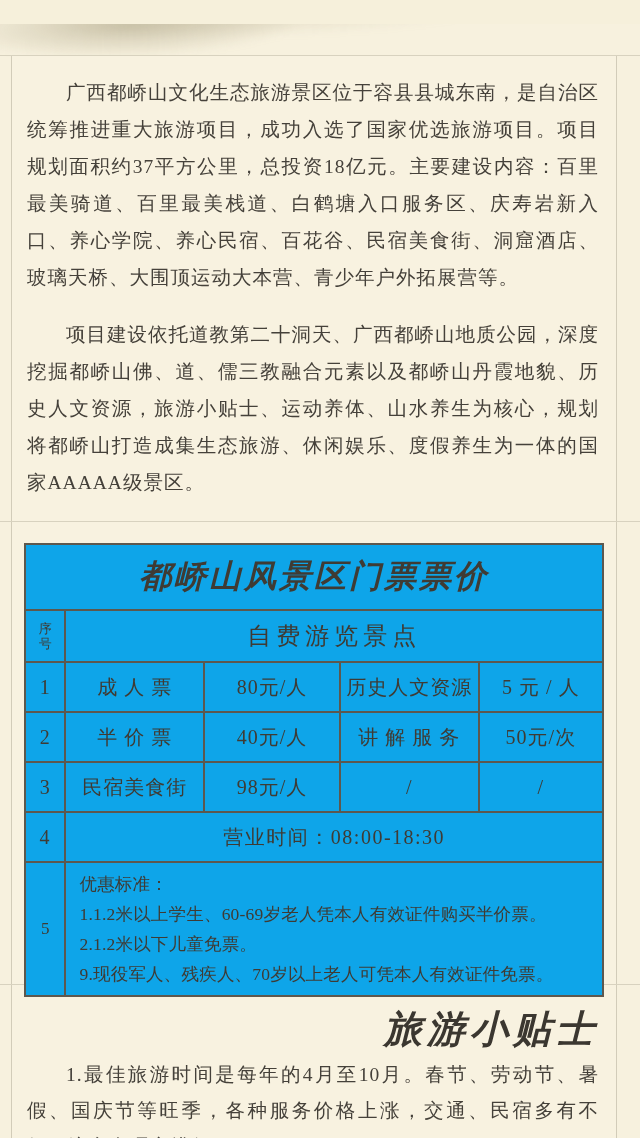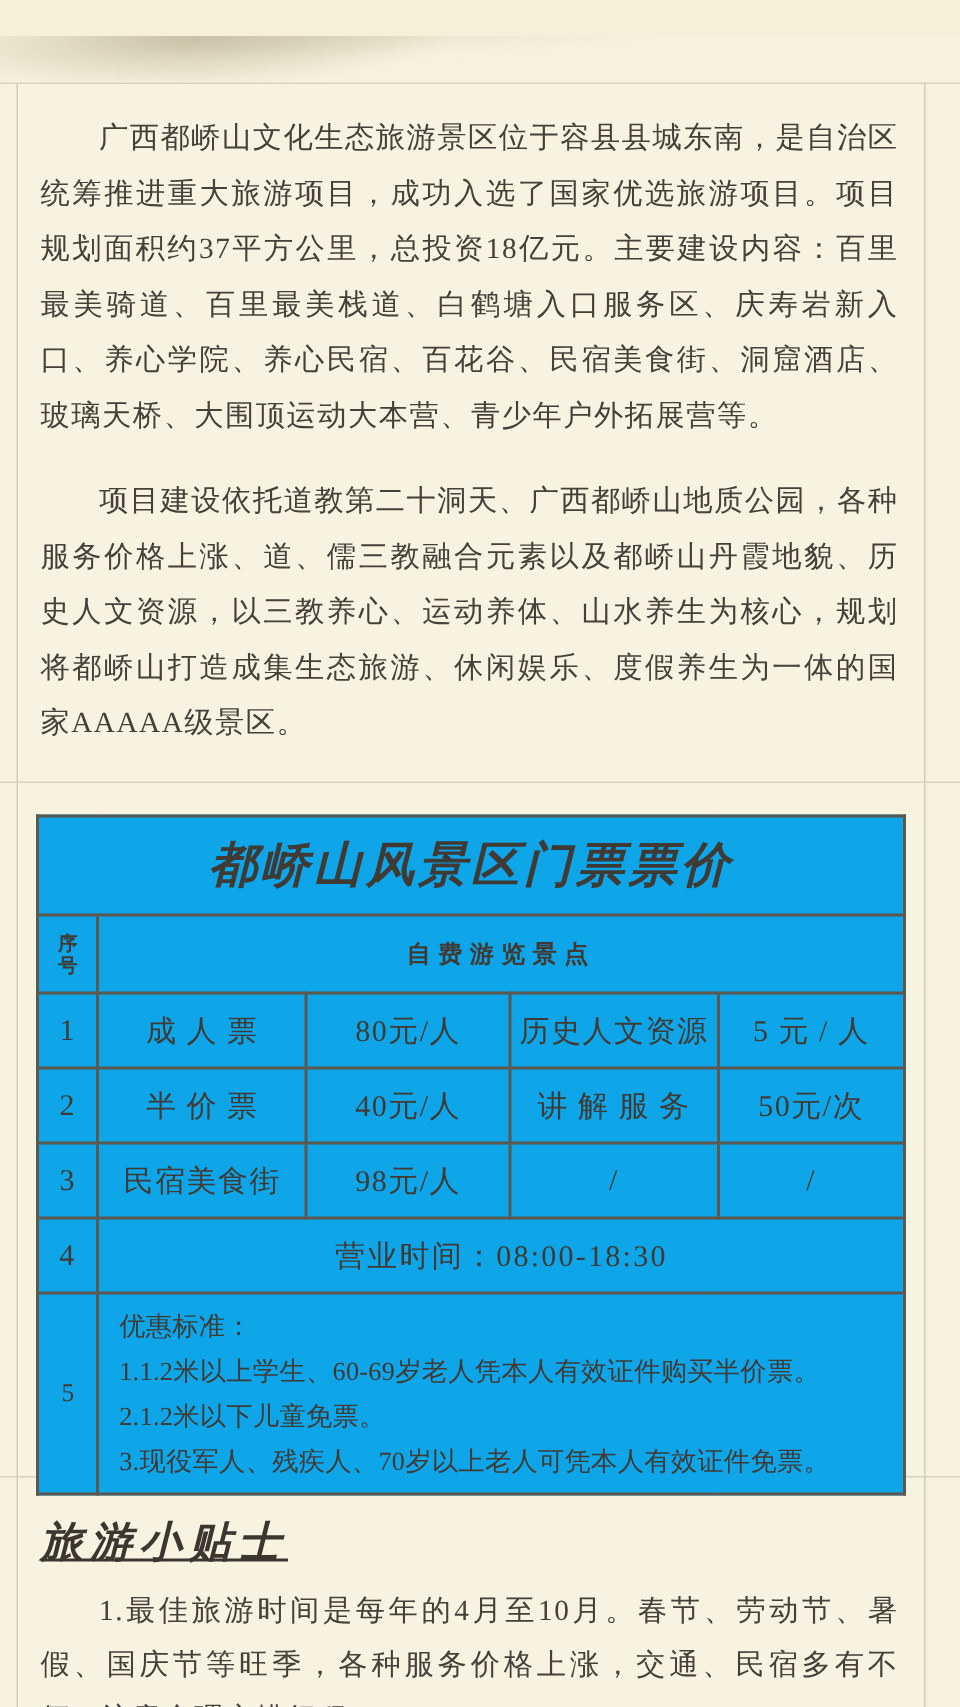--- a/index.html
+++ b/index.html
@@ -47,55 +47,55 @@
   }
   .t-title td {
     height:62px; font-size:32px; font-style:italic; font-weight:600;
     letter-spacing:3px; color:#3b3730;
   }
   .cell-no { font-size:17px; }
   .no-head {
     width:15px; margin:0 auto; word-break:break-all;
     font-size:13px; line-height:15px; letter-spacing:0;
   }
-  .t-head td { height:48px;font-weight:bold; }
-  .t-head .sec { font-size:16px; letter-spacing:5px; }
+  .t-head td { height:48px; }
+  .t-head .sec { font-size:24px; letter-spacing:5px; }
   .t-row td { height:46px; font-size:20px; letter-spacing:1px; }
   .t-hours td { height:46px; font-size:20px; letter-spacing:1.5px; }
   .t-disc .body {
     text-align:left; padding:6px 4px 6px 13px;
     font-size:17.5px; line-height:30px; letter-spacing:0.2px;
   }
   .t-disc .body div { white-space:nowrap; }
 
   .tips { padding:12px 17px 0 15px; }
   .tips h2 {
-    margin:0 0 8px; text-align:left; font-size:28px; line-height:40px;
-    font-style:italic; font-weight:600; letter-spacing:5px; color:#3b3730;text-decoration:underline;
+    margin:0 0 8px; text-align:right; font-size:38px; line-height:40px;
+    font-style:italic; font-weight:600; letter-spacing:5px; color:#3b3730;
   }
   .tips p {
     margin:0; font-size:19.5px; line-height:36px; letter-spacing:1px;
     text-align:justify; text-indent:2em; color:#45413a;
   }
 </style>
 </head>
 <body>
 
 <div class="page">
   <div class="smudge"></div>
   <div class="frame"></div>
   <div class="hline hl-top"></div>
   <div class="hline hl-mid"></div>
   <div class="hline hl-bot"></div>
 
   <div class="content">
 
     <section class="intro">
       <p>广西都峤山文化生态旅游景区位于容县县城东南，是自治区统筹推进重大旅游项目，成功入选了国家优选旅游项目。项目规划面积约37平方公里，总投资18亿元。主要建设内容：百里最美骑道、百里最美栈道、白鹤塘入口服务区、庆寿岩新入口、养心学院、养心民宿、百花谷、民宿美食街、洞窟酒店、玻璃天桥、大围顶运动大本营、青少年户外拓展营等。</p>
-      <p>项目建设依托道教第二十洞天、广西都峤山地质公园，各种服务价格上涨、道、儒三教融合元素以及都峤山丹霞地貌、历史人文资源，以三教养心、运动养体、山水养生为核心，规划将都峤山打造成集生态旅游、休闲娱乐、度假养生为一体的国家AAAAA级景区。</p>
+      <p>项目建设依托道教第二十洞天、广西都峤山地质公园，深度挖掘都峤山佛、道、儒三教融合元素以及都峤山丹霞地貌、历史人文资源，旅游小贴士、运动养体、山水养生为核心，规划将都峤山打造成集生态旅游、休闲娱乐、度假养生为一体的国家AAAAA级景区。</p>
     </section>
 
     <section>
       <table class="price">
         <colgroup>
           <col style="width:7%">
             <col style="width:24%">
             <col style="width:23.5%">
             <col style="width:24%">
             <col style="width:21.5%">
@@ -134,21 +134,21 @@
           <tr class="t-hours">
             <td class="cell-no">4</td>
             <td colspan="4">营业时间：08:00-18:30</td>
           </tr>
           <tr class="t-disc">
             <td class="cell-no">5</td>
             <td colspan="4" class="body">
               <div>优惠标准：</div>
               <div>1.1.2米以上学生、60-69岁老人凭本人有效证件购买半价票。</div>
               <div>2.1.2米以下儿童免票。</div>
-              <div>3.现役军人、残疾人、70岁以上老人可凭本人有效证件免票。</div>
+              <div>9.现役军人、残疾人、70岁以上老人可凭本人有效证件免票。</div>
             </td>
           </tr>
         </tbody>
       </table>
     </section>
 
     <section class="tips">
       <h2>旅游小贴士</h2>
       <p>1.最佳旅游时间是每年的4月至10月。春节、劳动节、暑假、国庆节等旺季，各种服务价格上涨，交通、民宿多有不便，注意合理安排行程。</p>
 

